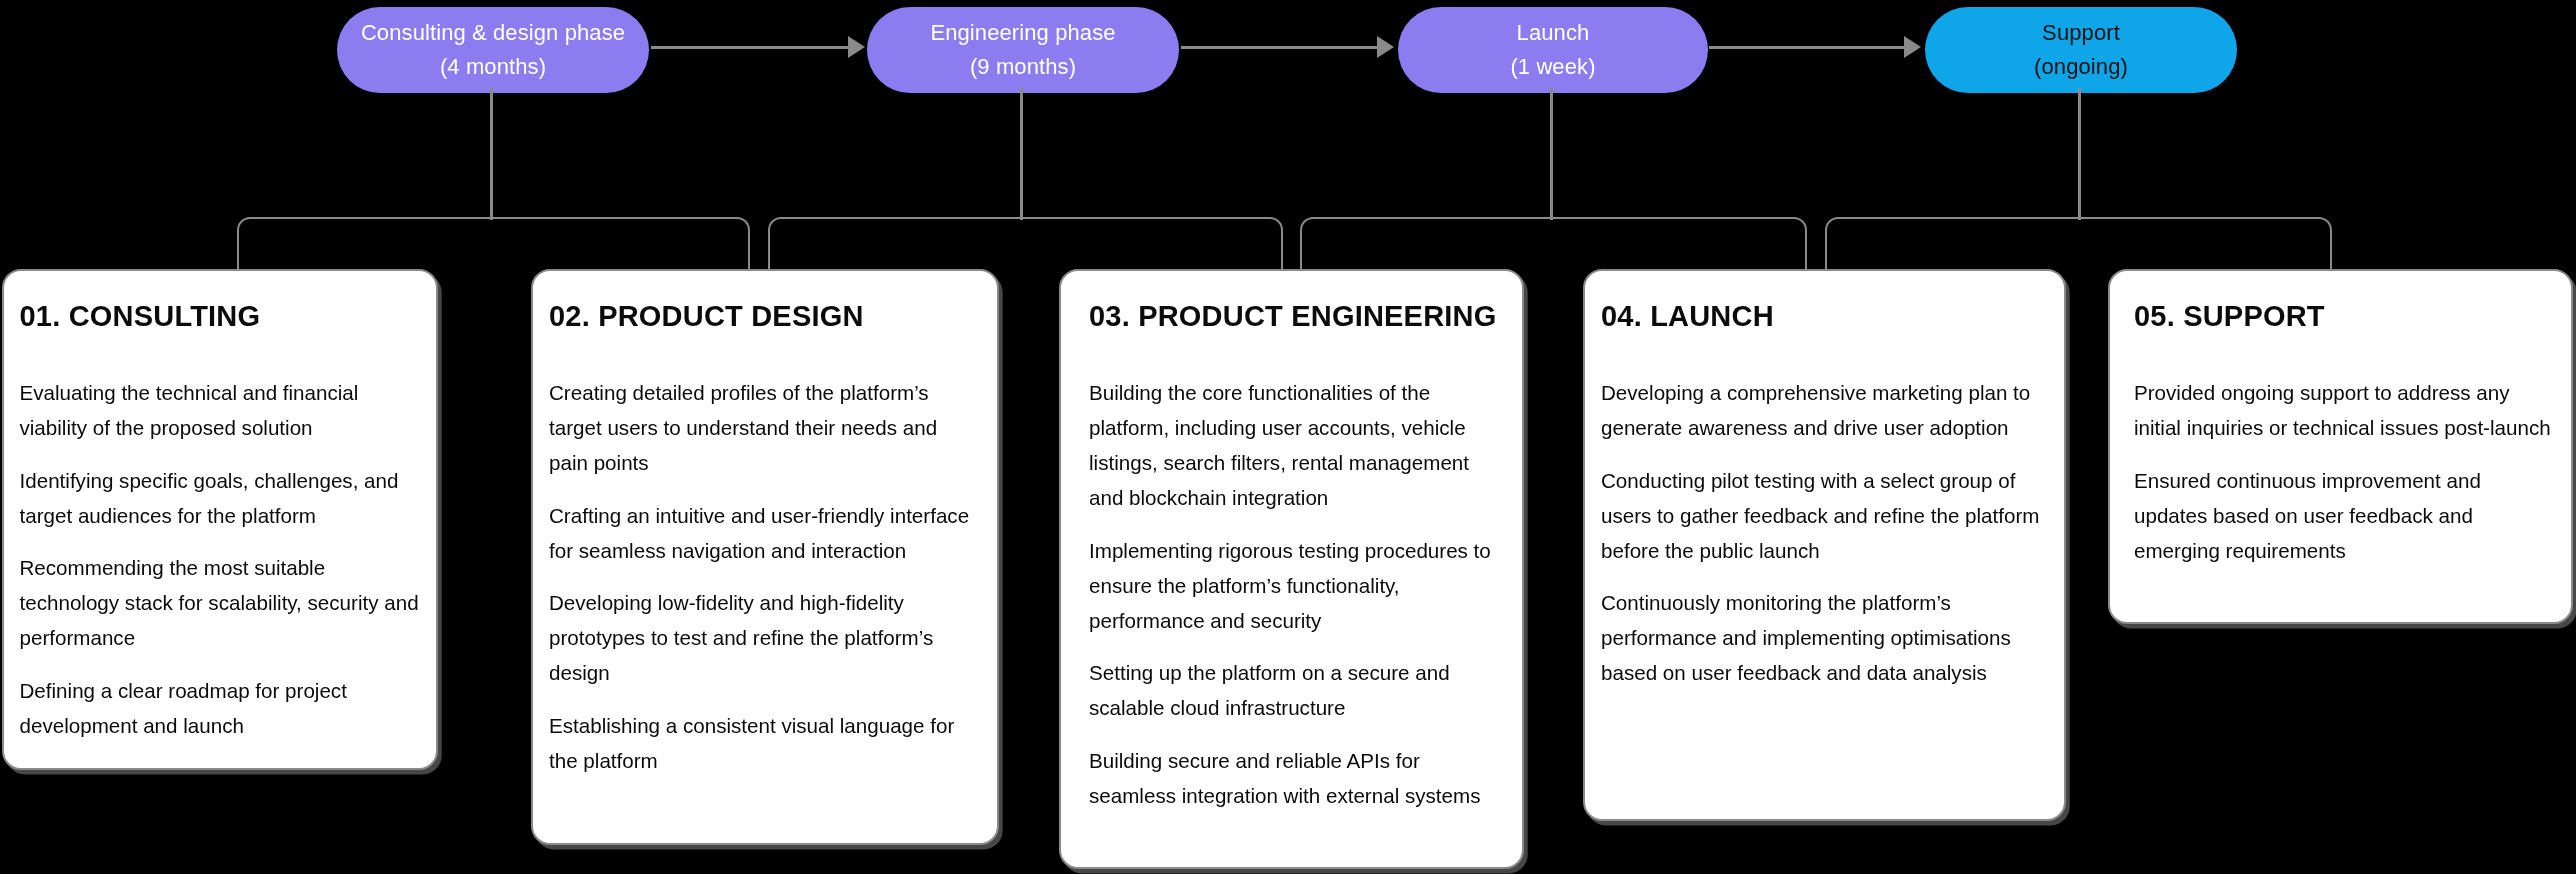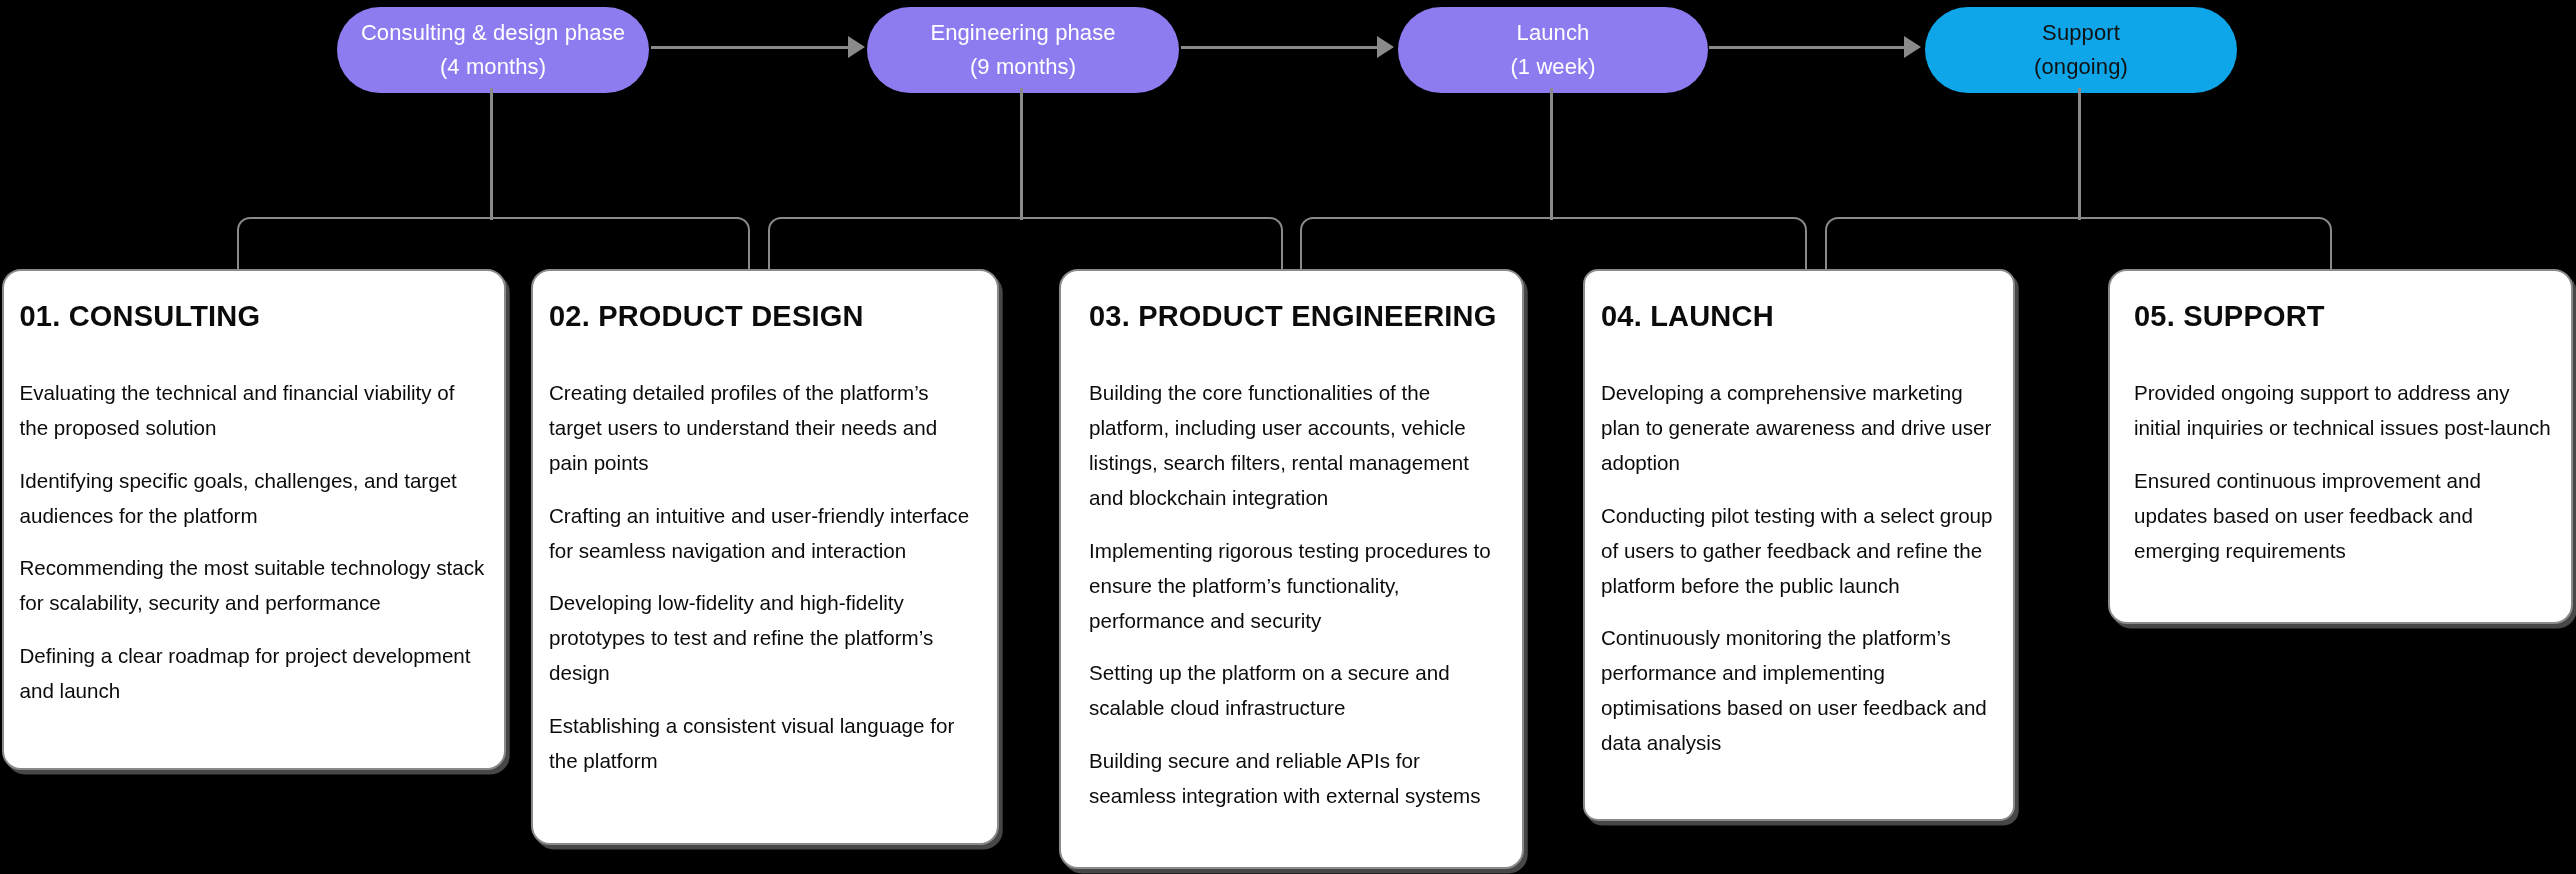--- a/index.html
+++ b/index.html
@@ -99,24 +99,24 @@
     top: 269px;
     box-sizing: border-box;
     background: #ffffff;
     border: 2.9px solid #8a8a8a;
     border-radius: 19px;
     box-shadow: 3.7px 4.4px 0 rgba(130,130,130,0.55);
     color: #0b0b0b;
     padding: 28px 16px 14.7px 16px;
     overflow: hidden;
   }
-  .card-1 { left: 1.5px;    width: 504px; height: 501px; }
+  .card-1 { left: 1.5px;    width: 436px; height: 501px; }
   .card-2 { left: 531px;  width: 468px; height: 576px; }
   .card-3 { left: 1059px; width: 465px; height: 600px; padding-left: 28px; }
-  .card-4 { left: 1583px; width: 432px; height: 552px; border-radius: 15px; }
+  .card-4 { left: 1583px; width: 483px; height: 552px; }
   .card-5 { left: 2108px; width: 465px; height: 355px; padding-left: 24px; }
 
   .card h2 {
     margin: 0 0 41px 0;
     font-size: 29px;
     line-height: 35px;
     font-weight: 600;
     letter-spacing: 0.2px;
     white-space: nowrap;
     color: #0b0b0b;

